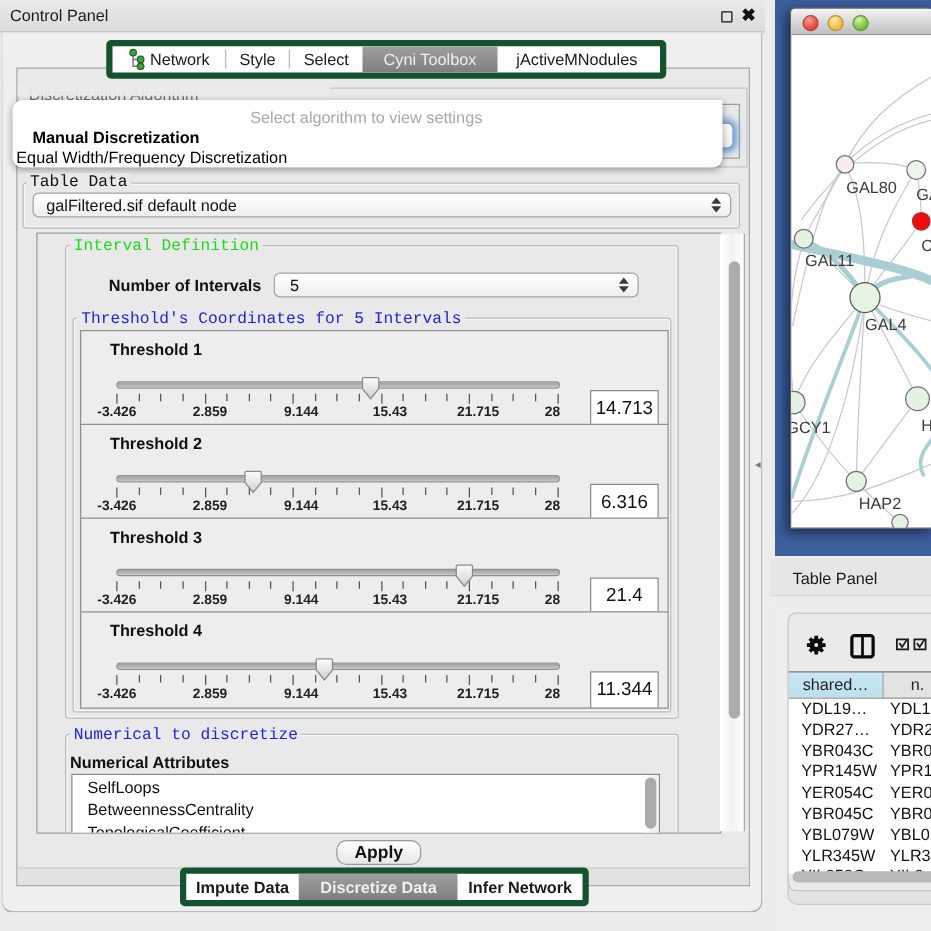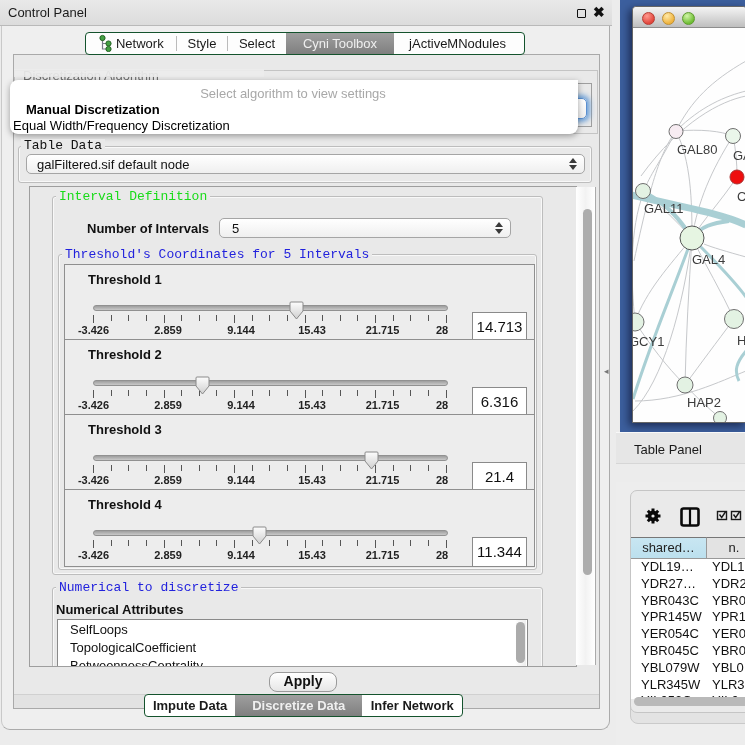--- a/index.html
+++ b/index.html
@@ -10,21 +10,21 @@
 #titlebar{left:0;top:0;width:612px;height:25px;background:linear-gradient(#E9E9E9,#DCDCDC);
  border-bottom:1px solid #B9B9B9;}
 #titlebar .t{left:8px;top:5px;font-size:13px;color:#1A1A1A;}
 #winbody{left:1px;top:26px;width:607px;height:703px;background:#EFEFEF;
  border-left:1px solid #C9C9C9;border-right:1px solid #ABABAB;border-bottom:1px solid #ABABAB;
  border-radius:0 0 9px 9px;}
 #content{left:13px;top:54px;width:585px;height:653px;background:#E9E9E9;
  border:1px solid #A9A9A9;}
 #content .band{left:0;bottom:0;width:100%;height:13px;background:#E2E2E2;border-top:1px solid #D0D0D0;}
 
-.tabstrip{height:21px;background:#FDFDFD;border:1px solid #14532d;border-radius:4px;
+.tabstrip{height:21px;background:#FDFDFD;border:5px solid #14532d;border-radius:4px;
  display:flex;align-items:center;font-size:13px;color:#1A1A1A;overflow:hidden;}
 .tabstrip .tab{height:21px;line-height:21px;text-align:center;white-space:nowrap;}
 .tabstrip .sel{background:linear-gradient(#9F9F9F,#7F7F7F);color:#EFEFEF;}
 .tabstrip .sep{width:1px;height:15px;background:#BBB;margin-top:0px;}
 
 .group{border:1px solid #BDBDBD;border-radius:3px;box-shadow:inset 0 0 0 1px #F8F8F8;}
 .gtitle{font-size:13px;background:#E9E9E9;padding:0 3px;line-height:13px;font-family:Liberation Mono, monospace;}
 
 .combo{background:linear-gradient(#FFFFFF,#EFEFEF);border:1px solid #A5A5A5;border-radius:5px;
  font-size:13px;color:#111;}
@@ -45,21 +45,21 @@
 .tlabels span{position:absolute;transform:translateX(-50%);}
 
 .ulist{font-size:13px;color:#111;background:#FFF;}
 
 #bluebg{left:620px;top:0;width:125px;height:450px;background:#3C5F9E;}
 #netwin{left:632px;top:6px;width:113px;height:415px;background:#FEFEFE;
  border:1px solid #666;border-radius:4px 4px 0 0;box-shadow:-3px 3px 9px rgba(0,0,20,0.55);}
 #nettitle{left:0;top:0;width:100%;height:20px;background:linear-gradient(#F4F4F4,#BFBFBF);
  border-bottom:1px solid #8E8E8E;border-radius:4px 4px 0 0;}
 .light{position:absolute;top:5px;width:11px;height:11px;border-radius:50%;}
-#tpheader{left:616px;top:432px;width:129px;height:30px;background:#E6E6E6;
+#tpheader{left:616px;top:445px;width:129px;height:30px;background:#E6E6E6;
  border-top:1px solid #F8F8F8;border-bottom:1px solid #D6D6D6;font-size:13px;color:#1A1A1A;}
 #tpbg{left:616px;top:482px;width:129px;height:263px;background:#EDEDED;}
 #tcard{left:630px;top:490px;width:130px;height:221px;background:#EAEAEA;border:1px solid #C5C5C5;
  border-radius:7px 0 0 7px;}
 .hcell{position:absolute;top:46px;height:20px;font-size:13px;color:#222;text-align:center;line-height:20px;
  border-top:1px solid #777;border-right:1px solid #999;border-bottom:1px solid #999;}
 .trow{position:absolute;font-size:13px;color:#111;white-space:nowrap;}
 </style>
 </head>
 <body>
@@ -310,22 +310,22 @@
         </defs>
       </svg>
       <div class="vbox">11.344</div>
     </div>
 
   <div class="abs group" style="left:22px;top:400px;width:489px;height:100px;"></div>
   <div class="abs gtitle" style="left:26px;top:394px;color:#2222DD;">Numerical to discretize</div>
   <div class="abs" style="left:26px;top:415px;font-size:13px;font-weight:bold;color:#111;">Numerical Attributes</div>
   <div class="abs ulist" style="left:27px;top:432px;width:469px;height:60px;border:1px solid #8A8A8A;">
     <div style="padding:2px 0 0 12px;">SelfLoops</div>
+    <div style="padding:3px 0 0 12px;">BetweennessCentrality</div>
     <div style="padding:3px 0 0 12px;">TopologicalCoefficient</div>
-    <div style="padding:3px 0 0 12px;">BetweennessCentrality</div>
     <div class="abs" style="right:1px;top:0px;width:11px;height:60px;background:linear-gradient(90deg,#FFF,#EEE);"></div>
     <div class="abs" style="right:2px;top:2px;width:9px;height:41px;background:#ABABAB;border-radius:5px;"></div>
   </div>
 </div>
 
 <div class="abs" style="left:576px;top:187px;width:19px;height:478px;background:linear-gradient(90deg,#FFF 0%,#F2F2F2 50%,#FFF 100%);border-right:1px solid #AAA;"></div>
 <div class="abs" style="left:583px;top:209px;width:9px;height:366px;background:#ACACAC;border-radius:5px;"></div>
 
 <div class="abs" style="left:269px;top:672px;width:66px;height:18px;background:linear-gradient(#FFF,#E6E6E6);
  border:1px solid #9A9A9A;border-radius:8px;text-align:center;font-size:14px;font-weight:bold;color:#111;line-height:17px;">Apply</div>

